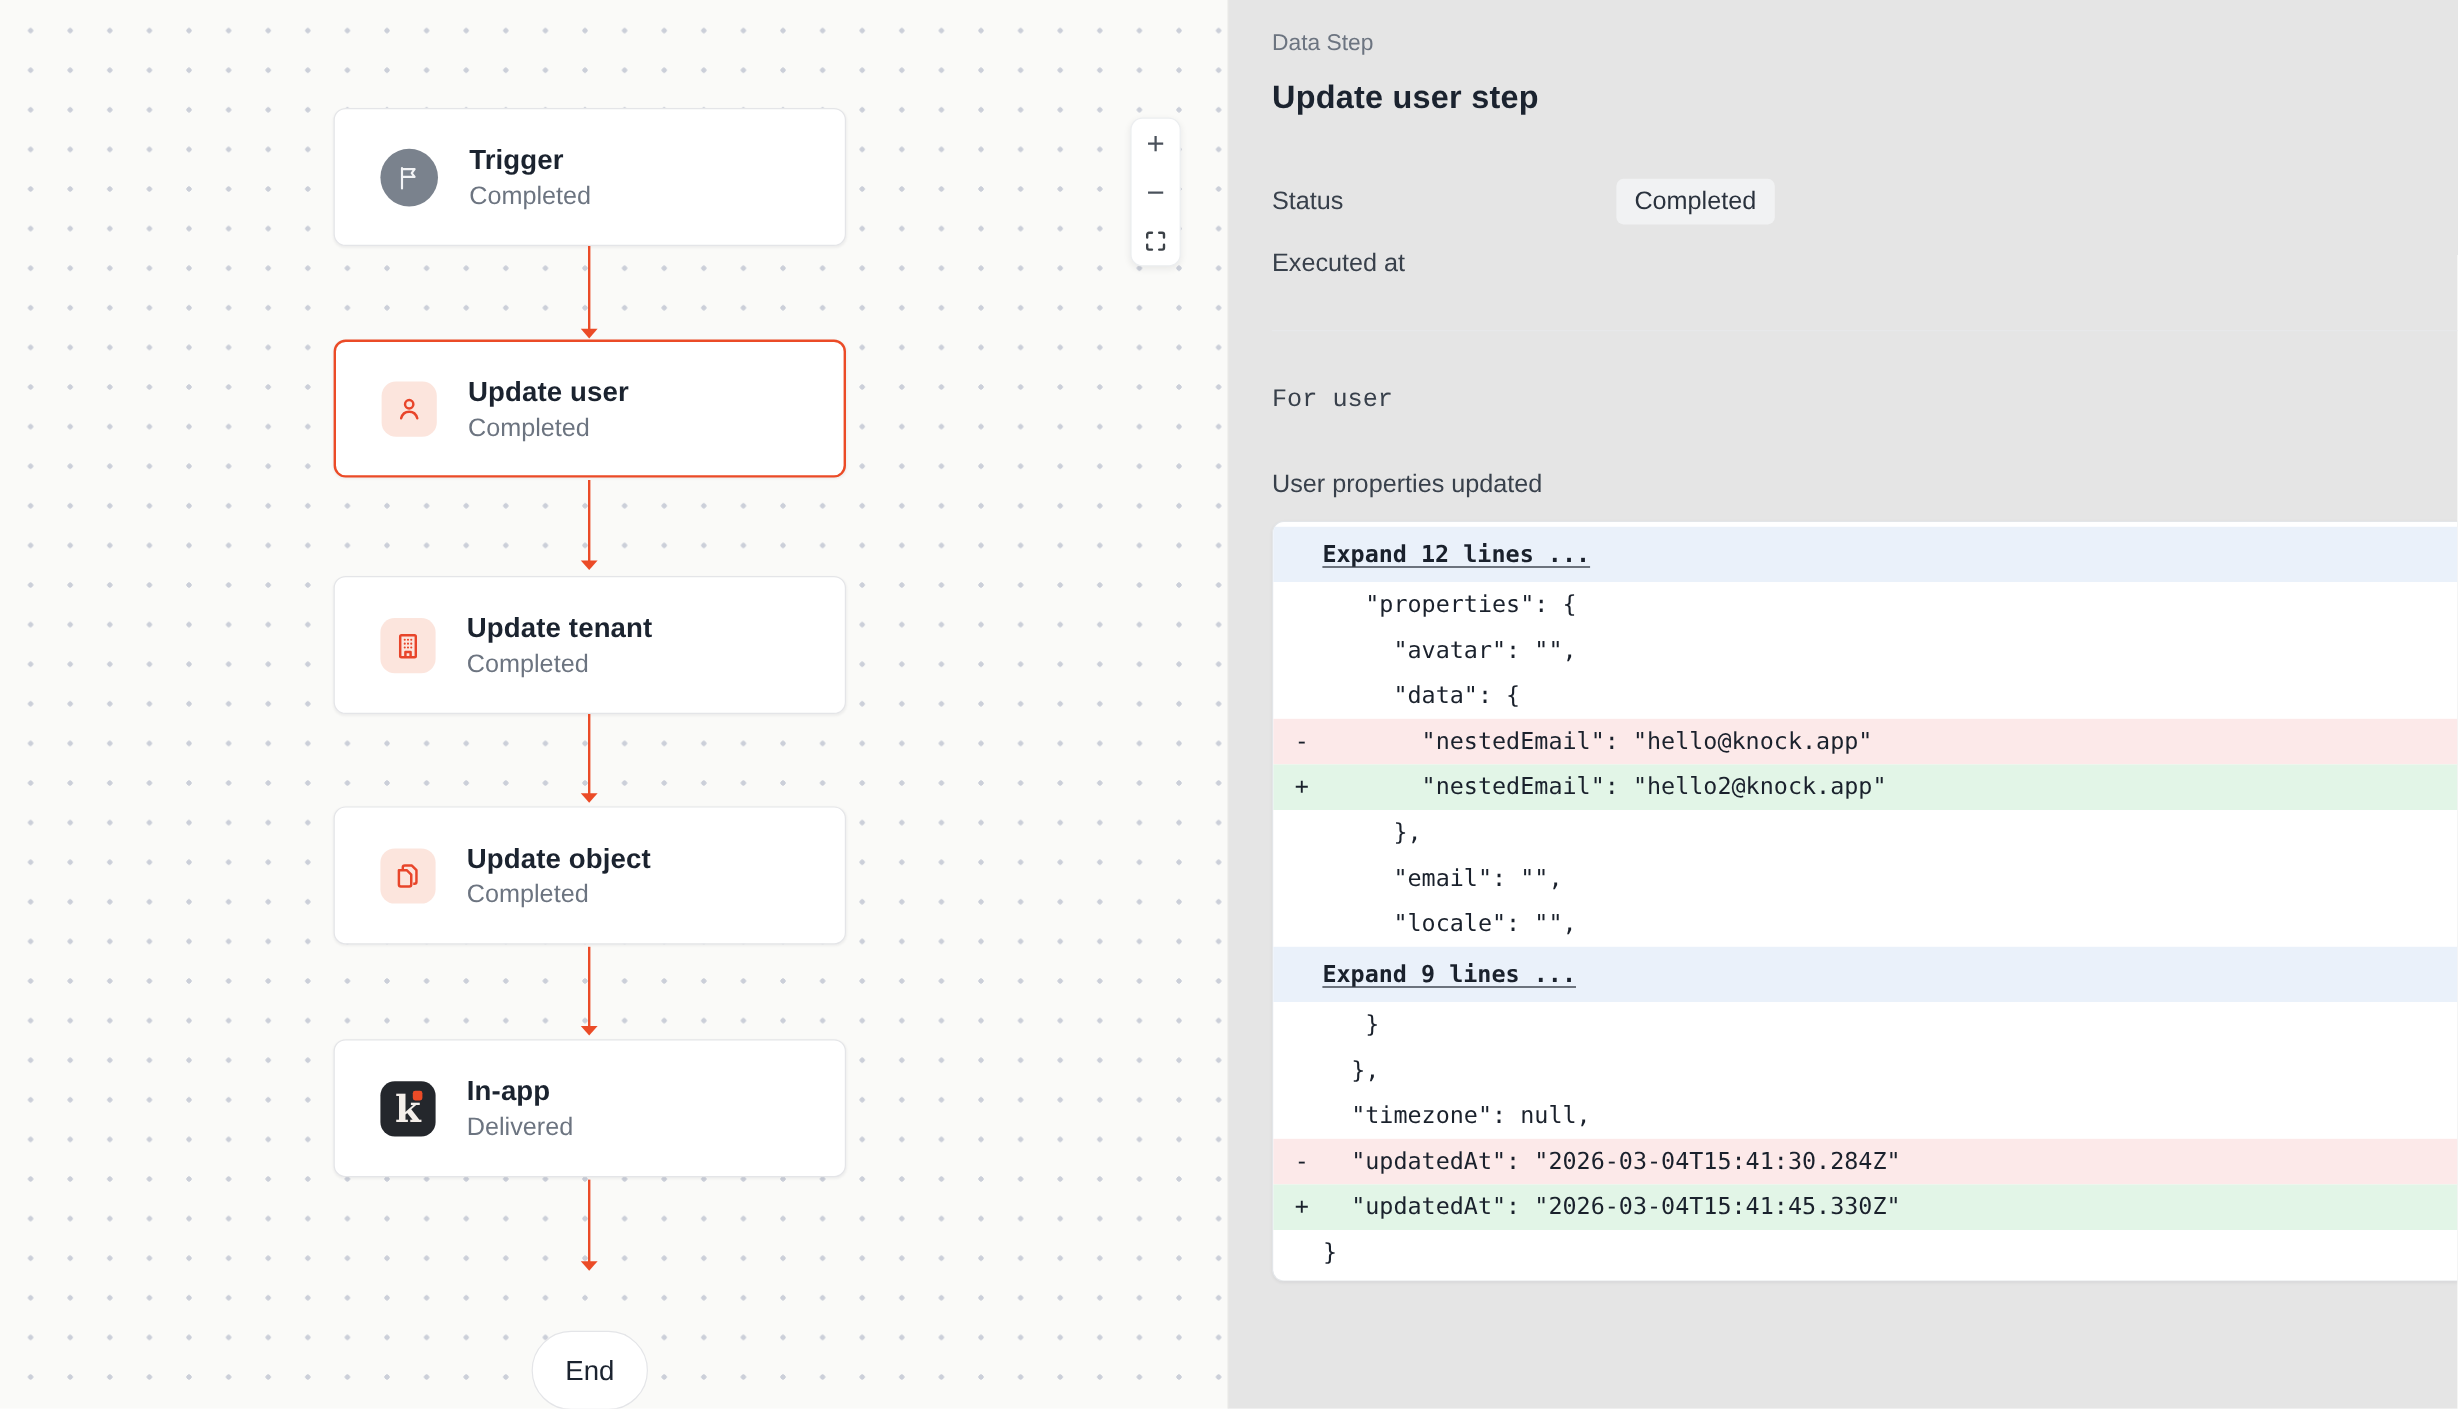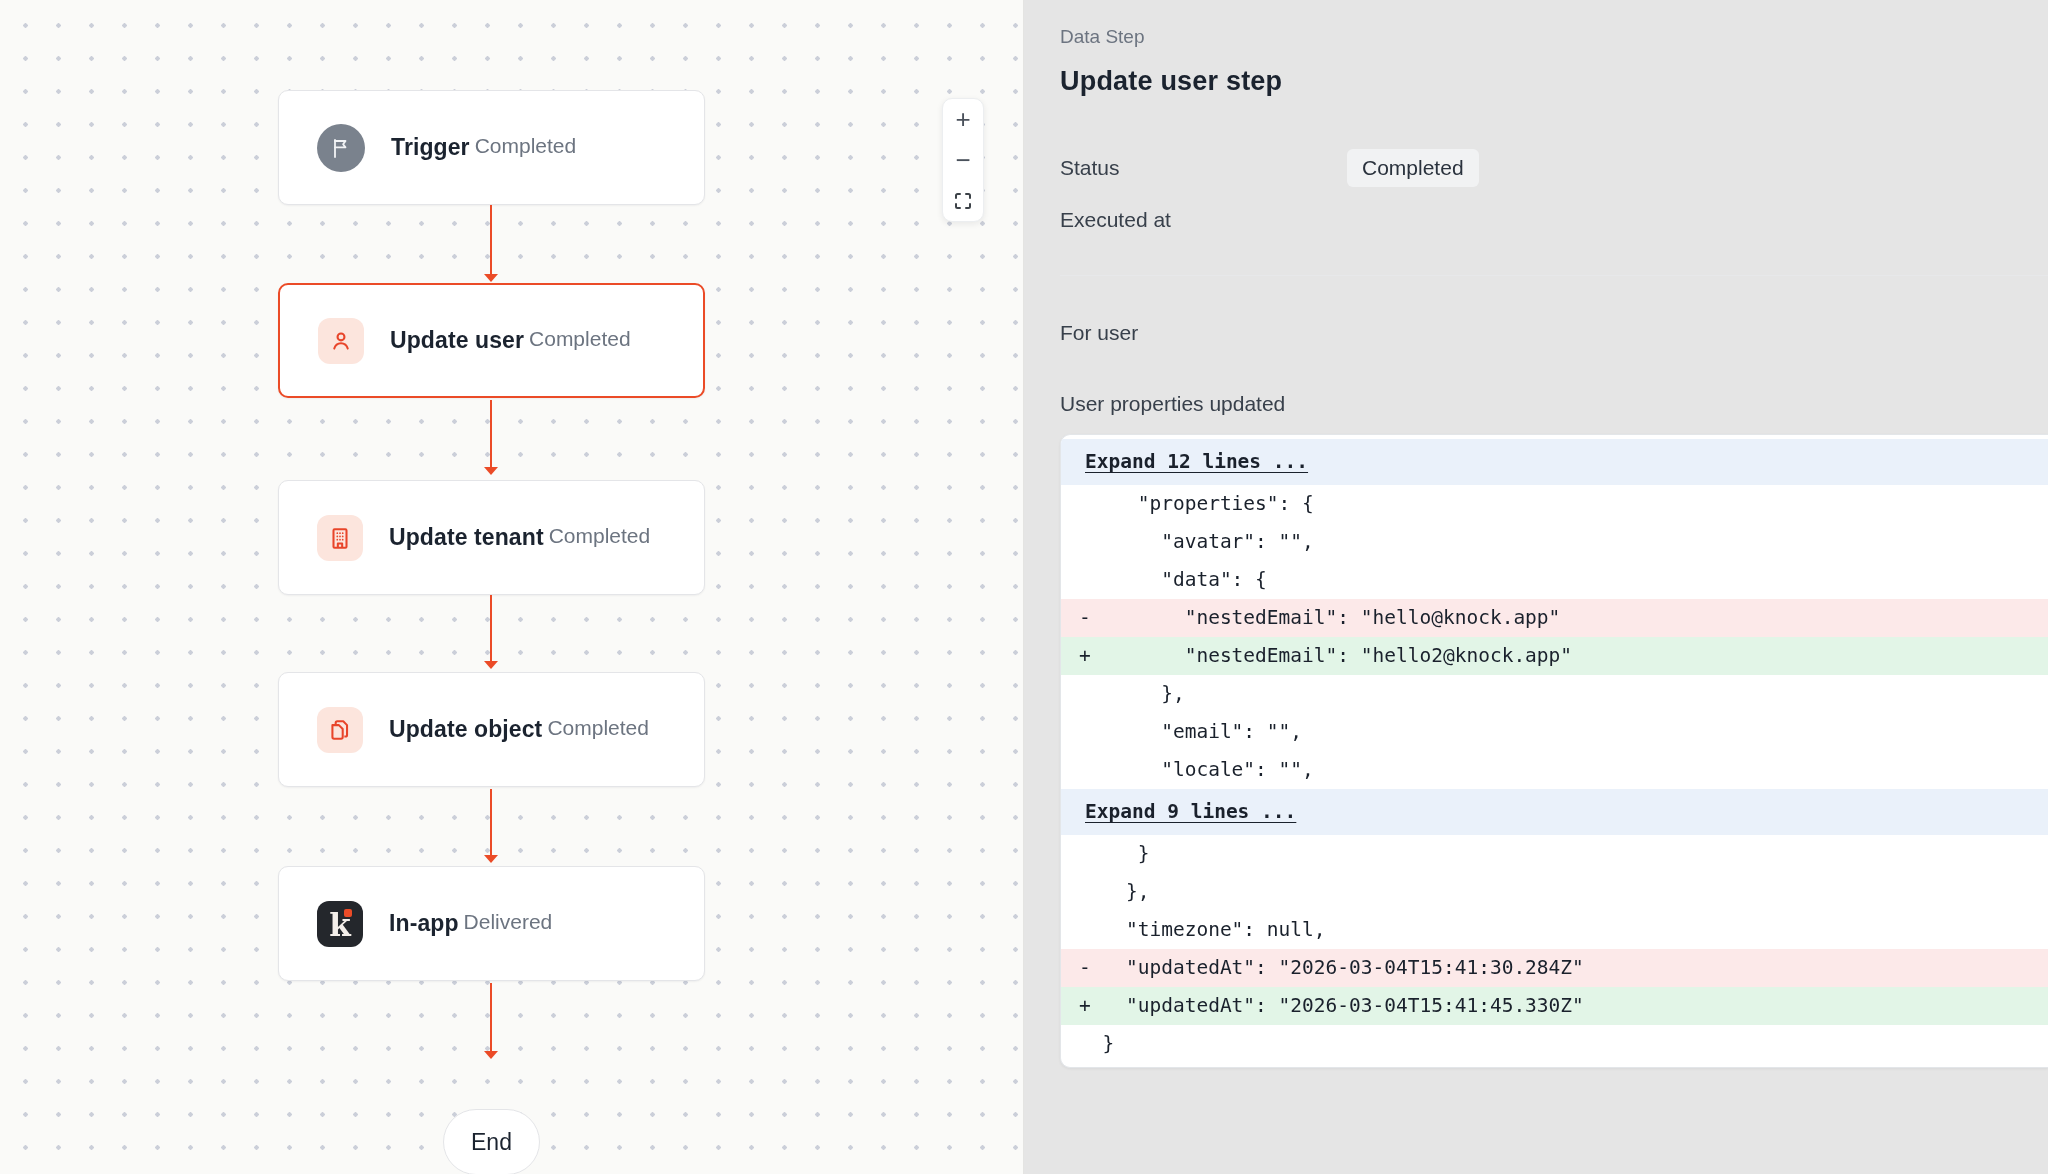--- a/index.html
+++ b/index.html
@@ -41,21 +41,21 @@
   .node.selected{border:2px solid var(--accent);}
   .node .tile{
     width:46px;height:46px;border-radius:12px;flex:0 0 auto;
     display:flex;align-items:center;justify-content:center;margin-right:26px;
   }
   .tile.soft{background:var(--accent-soft);}
   .tile.circle{background:var(--trigger-gray);border-radius:50%;width:48px;height:48px;}
   .tile.dark{background:var(--dark-tile);position:relative;}
   .tile.dark .k{color:#F4EFEA;font-family:"DejaVu Serif",serif;font-weight:bold;font-size:31px;line-height:1;margin-top:3px;}
   .tile.dark .kdot{position:absolute;top:8px;right:11px;width:8px;height:8px;background:var(--accent);border-radius:2px;}
-  .node .txt{display:flex;gap:5px;}
+  .node .txt{display:flex;flex-direction:column;gap:5px;}
   .node .title{font-size:23px;font-weight:600;color:var(--ink);letter-spacing:.1px;}
   .node .sub{font-size:21px;color:var(--muted);}
   .end-pill{
     position:absolute;left:443px;top:1109px;width:97px;height:66px;border-radius:33px;
     background:#fff;border:1px solid var(--card-border);
     display:flex;align-items:center;justify-content:center;
     font-size:23px;color:var(--ink);cursor:pointer;
   }
   .arrow{position:absolute;left:490px;width:2px;background:var(--accent);}
   .arrow::after{
@@ -79,34 +79,34 @@
   .page-title{font-size:27px;font-weight:bold;color:var(--ink);margin-top:18px;letter-spacing:.2px;}
   .fields{margin-top:52px;display:flex;flex-direction:column;gap:0;}
   .frow{display:grid;grid-template-columns:287px 1fr;align-items:center;min-height:38px;margin-bottom:14px;}
   .frow .flabel{font-size:21px;color:var(--ink-2);}
   .frow .fvalue{font-size:21px;color:var(--ink);}
   .badge{
     display:inline-block;background:var(--badge-bg);border-radius:6px;
     padding:7px 15px;font-size:21px;color:#2A323D;
   }
   .hr{border:none;border-top:1px solid var(--divider);margin:22px 0 0 0;width:100%;}
-  .foruser{margin-top:38px;}
+  .foruser{margin-top:38px;font-family:Liberation Mono, monospace;}
   .link{color:var(--accent);cursor:pointer;}
   .section-label{font-size:21px;color:var(--ink-2);margin-top:40px;}
   .diff{
     margin-top:18px;margin-right:0;
     border:1px solid var(--code-border);border-right:none;
     border-radius:10px 0 0 10px;
     box-shadow:0 1px 3px rgba(20,25,35,.06);
     overflow:hidden;background:#fff;padding:4px 0;
     font-family:"DejaVu Sans Mono",monospace;font-size:19.5px;color:#1A212C;
   }
   .drow{white-space:pre;line-height:38px;height:38px;padding-left:18px;}
   .drow.expand{
-    background:var(--expand-bg);height:46px;line-height:46px;padding-left:24px;
+    background:var(--expand-bg);height:46px;line-height:46px;padding-left:41px;
     font-weight:bold;text-decoration:underline;text-underline-offset:4px;cursor:pointer;
   }
   .drow.del{background:var(--del-bg);}
   .drow.add{background:var(--add-bg);}
   svg{display:block;}
 </style>
 </head>
 <body>
 
 <div class="canvas">

